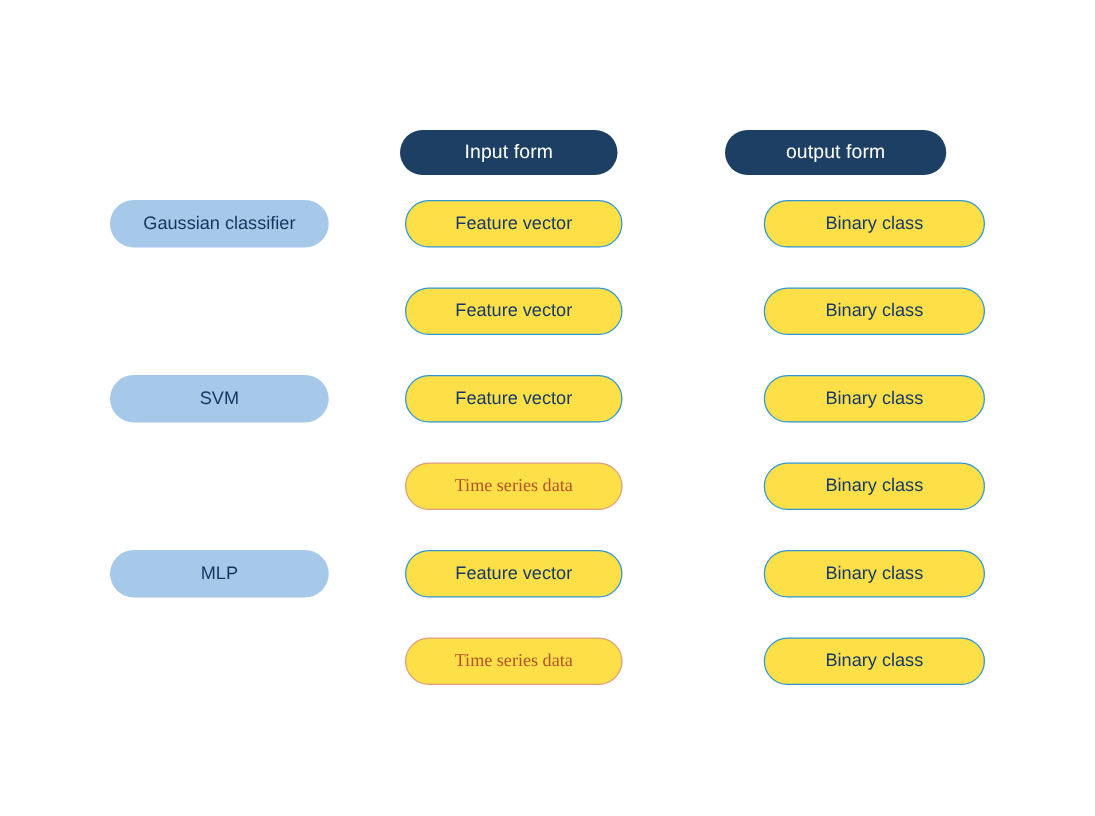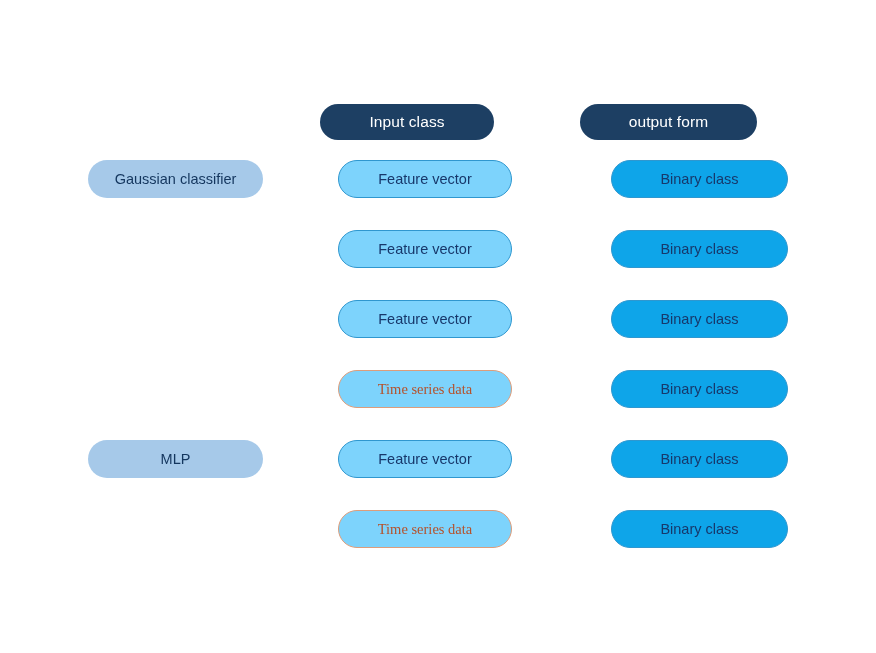--- a/index.html
+++ b/index.html
@@ -77,64 +77,65 @@
   .cell.model {
     left: 88px;
     width: 175px;
     background: #a6c9e9;
     color: #14365e;
     border: none;
   }
 
   
   .cell.input {
-    left: 338px;
+    left: 324px;
     width: 174px;
-    background: #7dd3fc;
+    background: #fde047;
   }
 
   
   .cell.output {
     left: 611px;
     width: 177px;
-    background: #0ea5e9;
+    background: #fde047;
   }
 
   
   .variant-blue {
     border: 1.6px solid #2f97cf;
     color: #17386b;
   }
   .variant-orange {
     border: 1.6px solid #dd9d7b;
     color: #b5512a;
     font-family: Liberation Serif, serif;
   }
 </style>
 </head>
 <body>
 
 <div id="diagram">
 
   <div class="header-row">
-    <div class="col-header input-col">Input class</div>
+    <div class="col-header input-col">Input form</div>
     <div class="col-header output-col">output form</div>
   </div>
 
   <div class="rows" id="rows-container">
       <div class="row">
         <div class="cell model">Gaussian classifier</div>
         <div class="cell input variant-blue">Feature vector</div>
         <div class="cell output variant-blue">Binary class</div>
       </div>
       <div class="row">
         <div class="cell input variant-blue">Feature vector</div>
         <div class="cell output variant-blue">Binary class</div>
       </div>
       <div class="row">
+        <div class="cell model">SVM</div>
         <div class="cell input variant-blue">Feature vector</div>
         <div class="cell output variant-blue">Binary class</div>
       </div>
       <div class="row">
         <div class="cell input variant-orange">Time series data</div>
         <div class="cell output variant-blue">Binary class</div>
       </div>
       <div class="row">
         <div class="cell model">MLP</div>
         <div class="cell input variant-blue">Feature vector</div>

